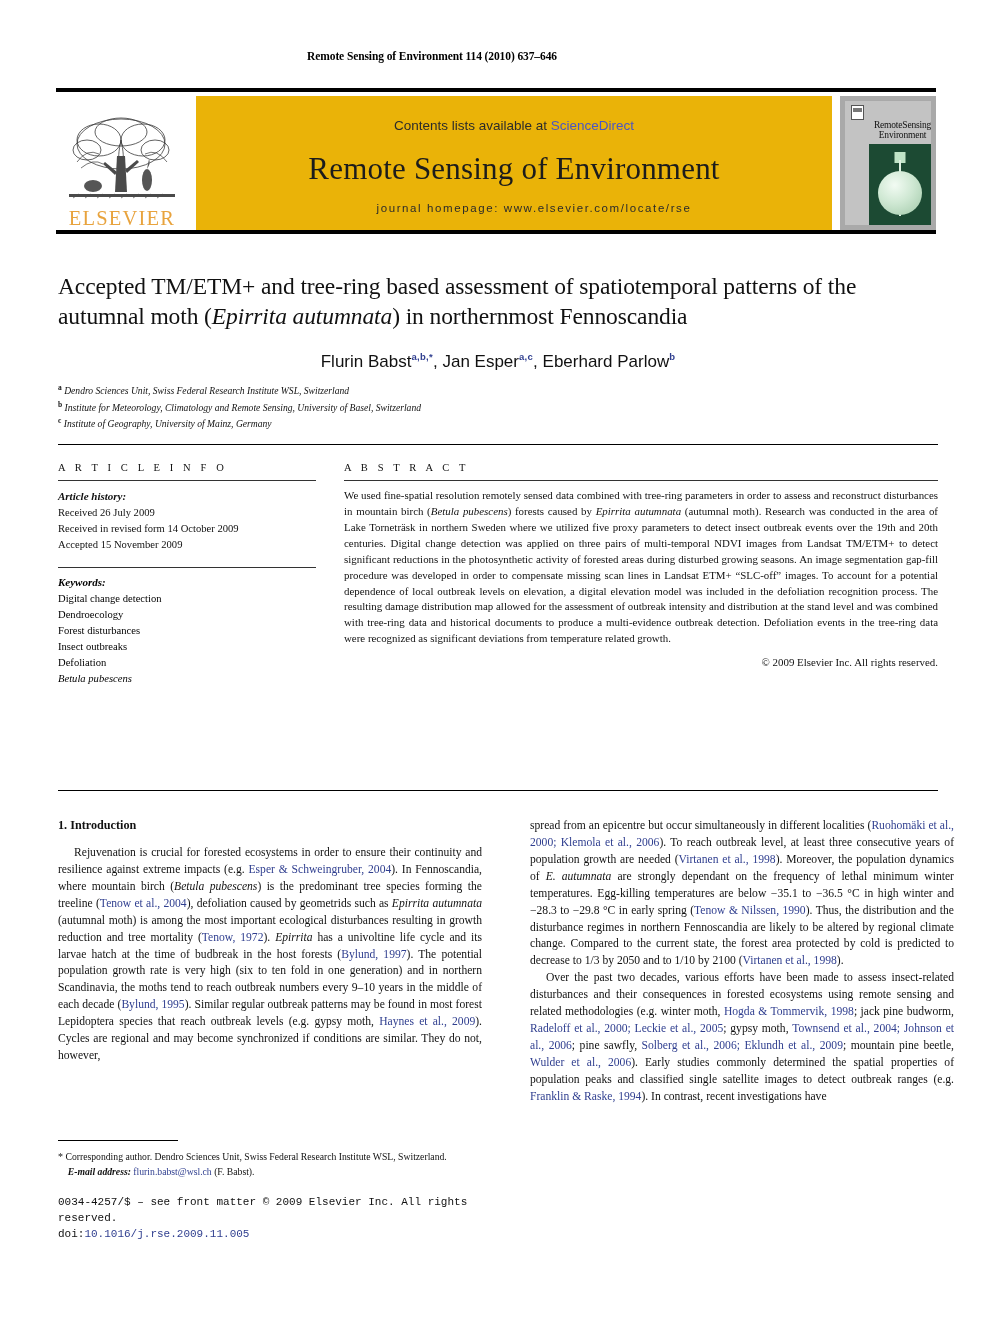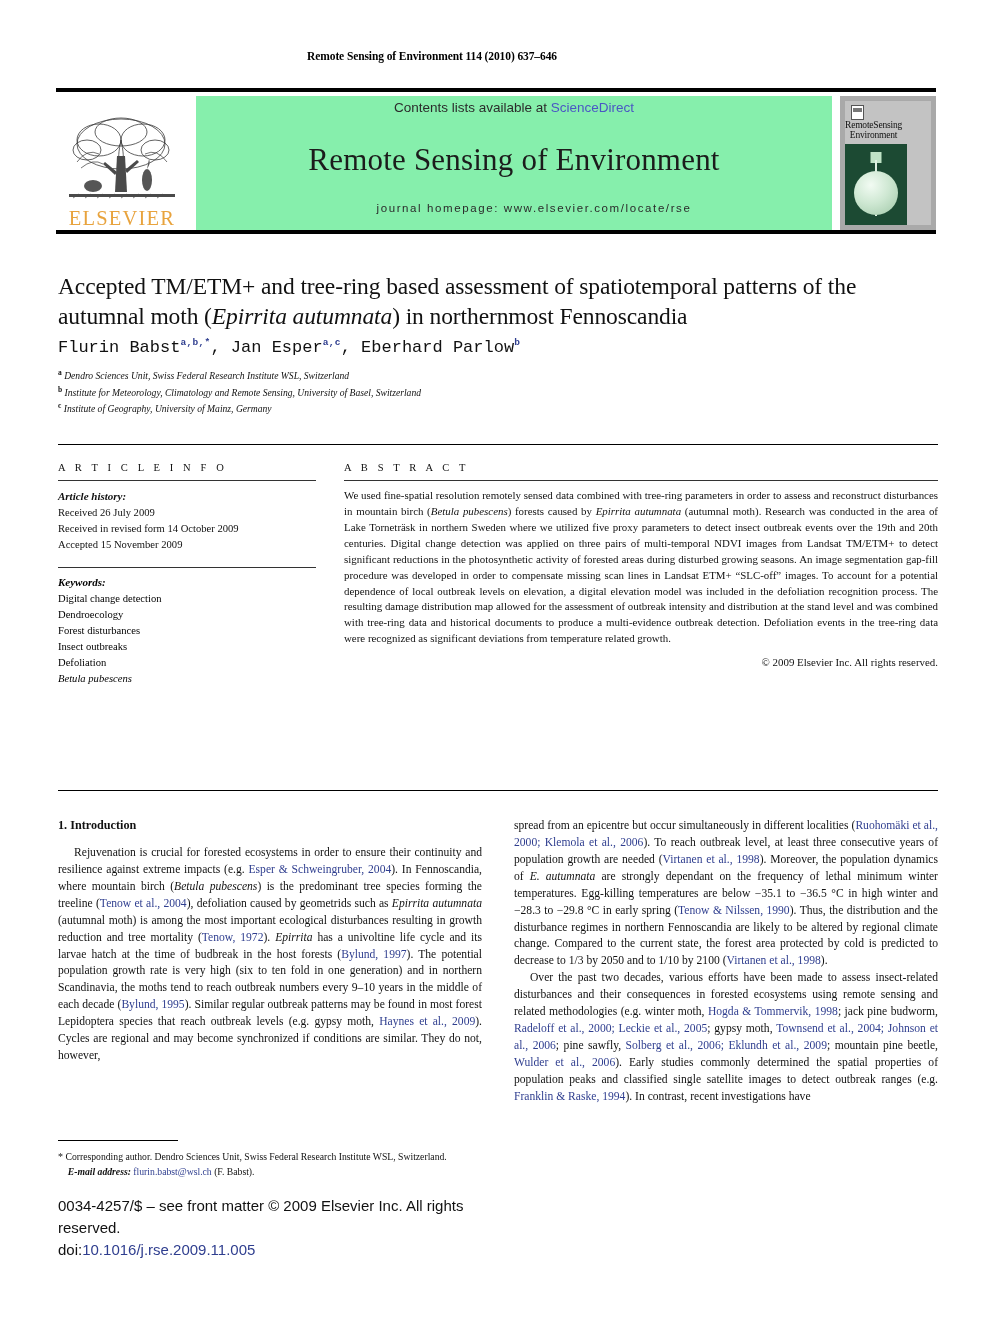--- a/index.html
+++ b/index.html
@@ -64,28 +64,28 @@
   .elsevier-word {
     font-family: "Liberation Serif", serif;
     font-size: 20.5px;
     letter-spacing: 1.2px;
     color: #E8A33D;
     line-height: 1;
     margin-top: -2px;
   }
   .journal-band {
     flex: 1 1 auto;
-    background: #86efac;
+    background: #eab308;
     margin-left: 8px;
     margin-right: 8px;
     display: flex;
     flex-direction: column;
     align-items: center;
     justify-content: space-between;
-    padding: 4px 0 16px 0;
+    padding: 22px 0 16px 0;
   }
   .contents-line {
     font-family: "Liberation Sans", sans-serif;
     font-size: 13.5px;
     color: #2b2b2b;
   }
   .contents-line a {
     color: #4a56c4;
     text-decoration: none;
   }
@@ -109,21 +109,21 @@
     width: 96px;
     flex: 0 0 96px;
     background: #a9a9a9;
     position: relative;
     padding: 5px;
   }
   .cover-inner {
     width: 100%; height: 100%;
     background: #c3c3c3;
     position: relative;
-    display:flex; flex-direction: column; align-items:flex-start;
+    display:flex; flex-direction: column; align-items:flex-end;
   }
   .cover-elsev-mark {
     position: absolute;
     left: 6px; top: 4px;
     width: 13px; height: 15px;
     background: #fff;
     border: 1px solid #555;
   }
   .cover-elsev-mark:before {
     content:"";
@@ -179,24 +179,25 @@
     font-family: "Liberation Serif", serif;
     font-size: 23.5px;
     font-weight: normal;
     line-height: 1.26;
     color: #111;
     margin: 0;
     letter-spacing: -0.1px;
   }
   .article-title i { font-style: italic; }
   .authors {
-    margin-top: 6px;
-    font-family: Liberation Mono, monospace;
+    margin-top: 20px;
+    font-family: Liberation Sans, sans-serif;
     font-size: 17px;
     color: #111;
+    text-align: center;
   }
   .authors sup {
     font-size: 9.5px;
     color: #2f3e8f;
     font-weight: bold;
     vertical-align: super;
     letter-spacing: 0.3px;
   }
   .affils {
     margin-top: 10px;
@@ -287,21 +288,21 @@
     font-size: 10.9px;
     margin-top: 8px;
   }
 
   
   .body-cols {
     position: absolute;
     left: 58px; top: 818px;
     width: 880px;
     display: flex;
-    gap: 32px;
+    gap: 48px;
   }
   .col { width: 424px; flex: 0 0 424px; position: relative; }
   .sec-title {
     font-family: "Liberation Serif", serif;
     font-weight: bold;
     font-size: 12.2px;
     margin: 0 0 12px 0;
     color: #111;
   }
   .body-text {
@@ -327,22 +328,22 @@
     font-size: 9.7px;
     line-height: 1.5;
     color: #111;
     text-align: justify;
   }
   .footnote .star { font-size: 10px; }
   .footnote .em-lbl { font-style: italic; font-weight: bold; }
   .footnote a { color: #2f3e8f; text-decoration: none; }
   .imprint {
     margin-top: 16px;
-    font-family: Liberation Sans, sans-serif;
-    font-size: 15px;
+    font-family: Liberation Mono, monospace;
+    font-size: 11px;
     line-height: 1.45;
     color: #111;
   }
   .imprint a { color: #2f3e8f; text-decoration: none; }
 </style>
 </head>
 <body>
 
 <div class="page">
 

